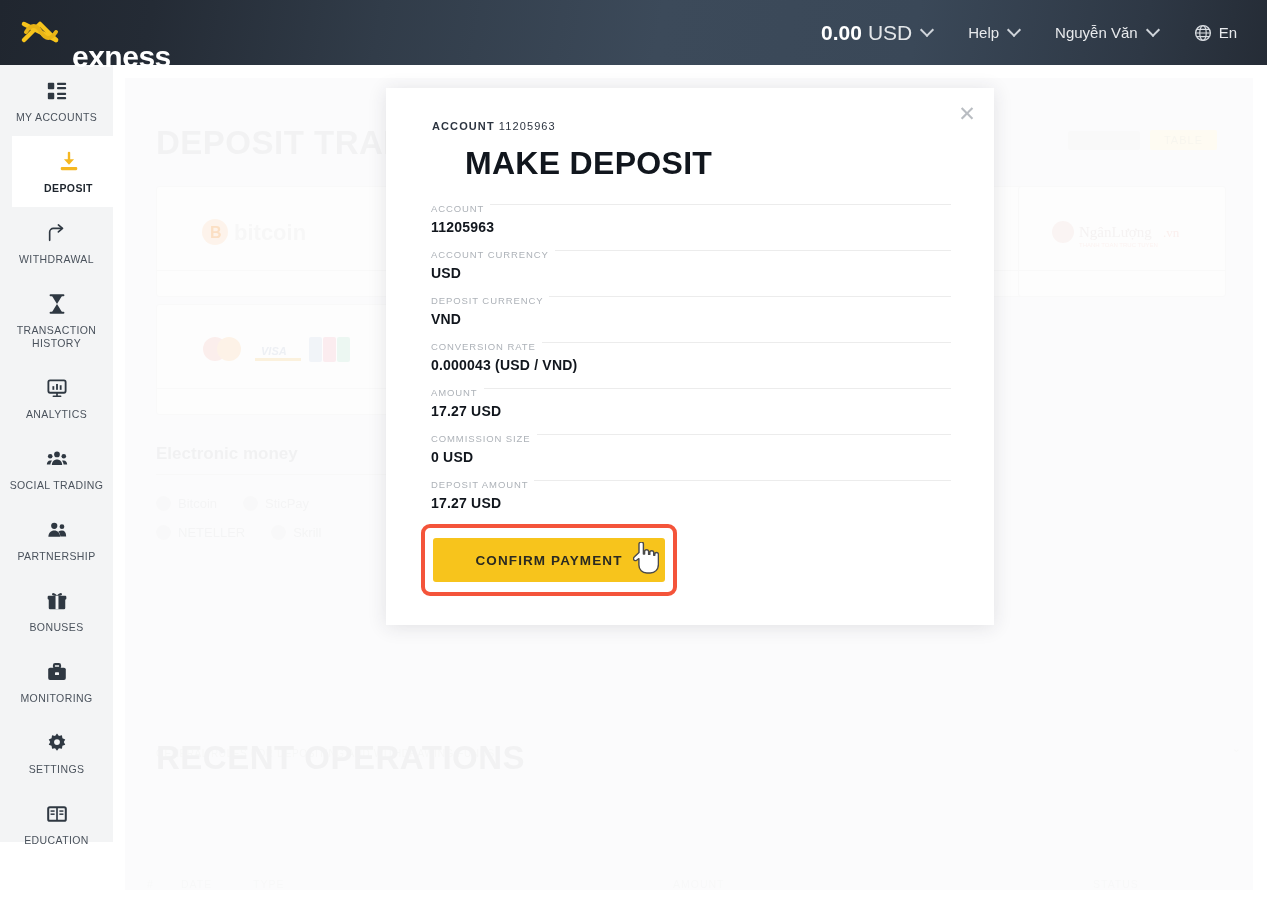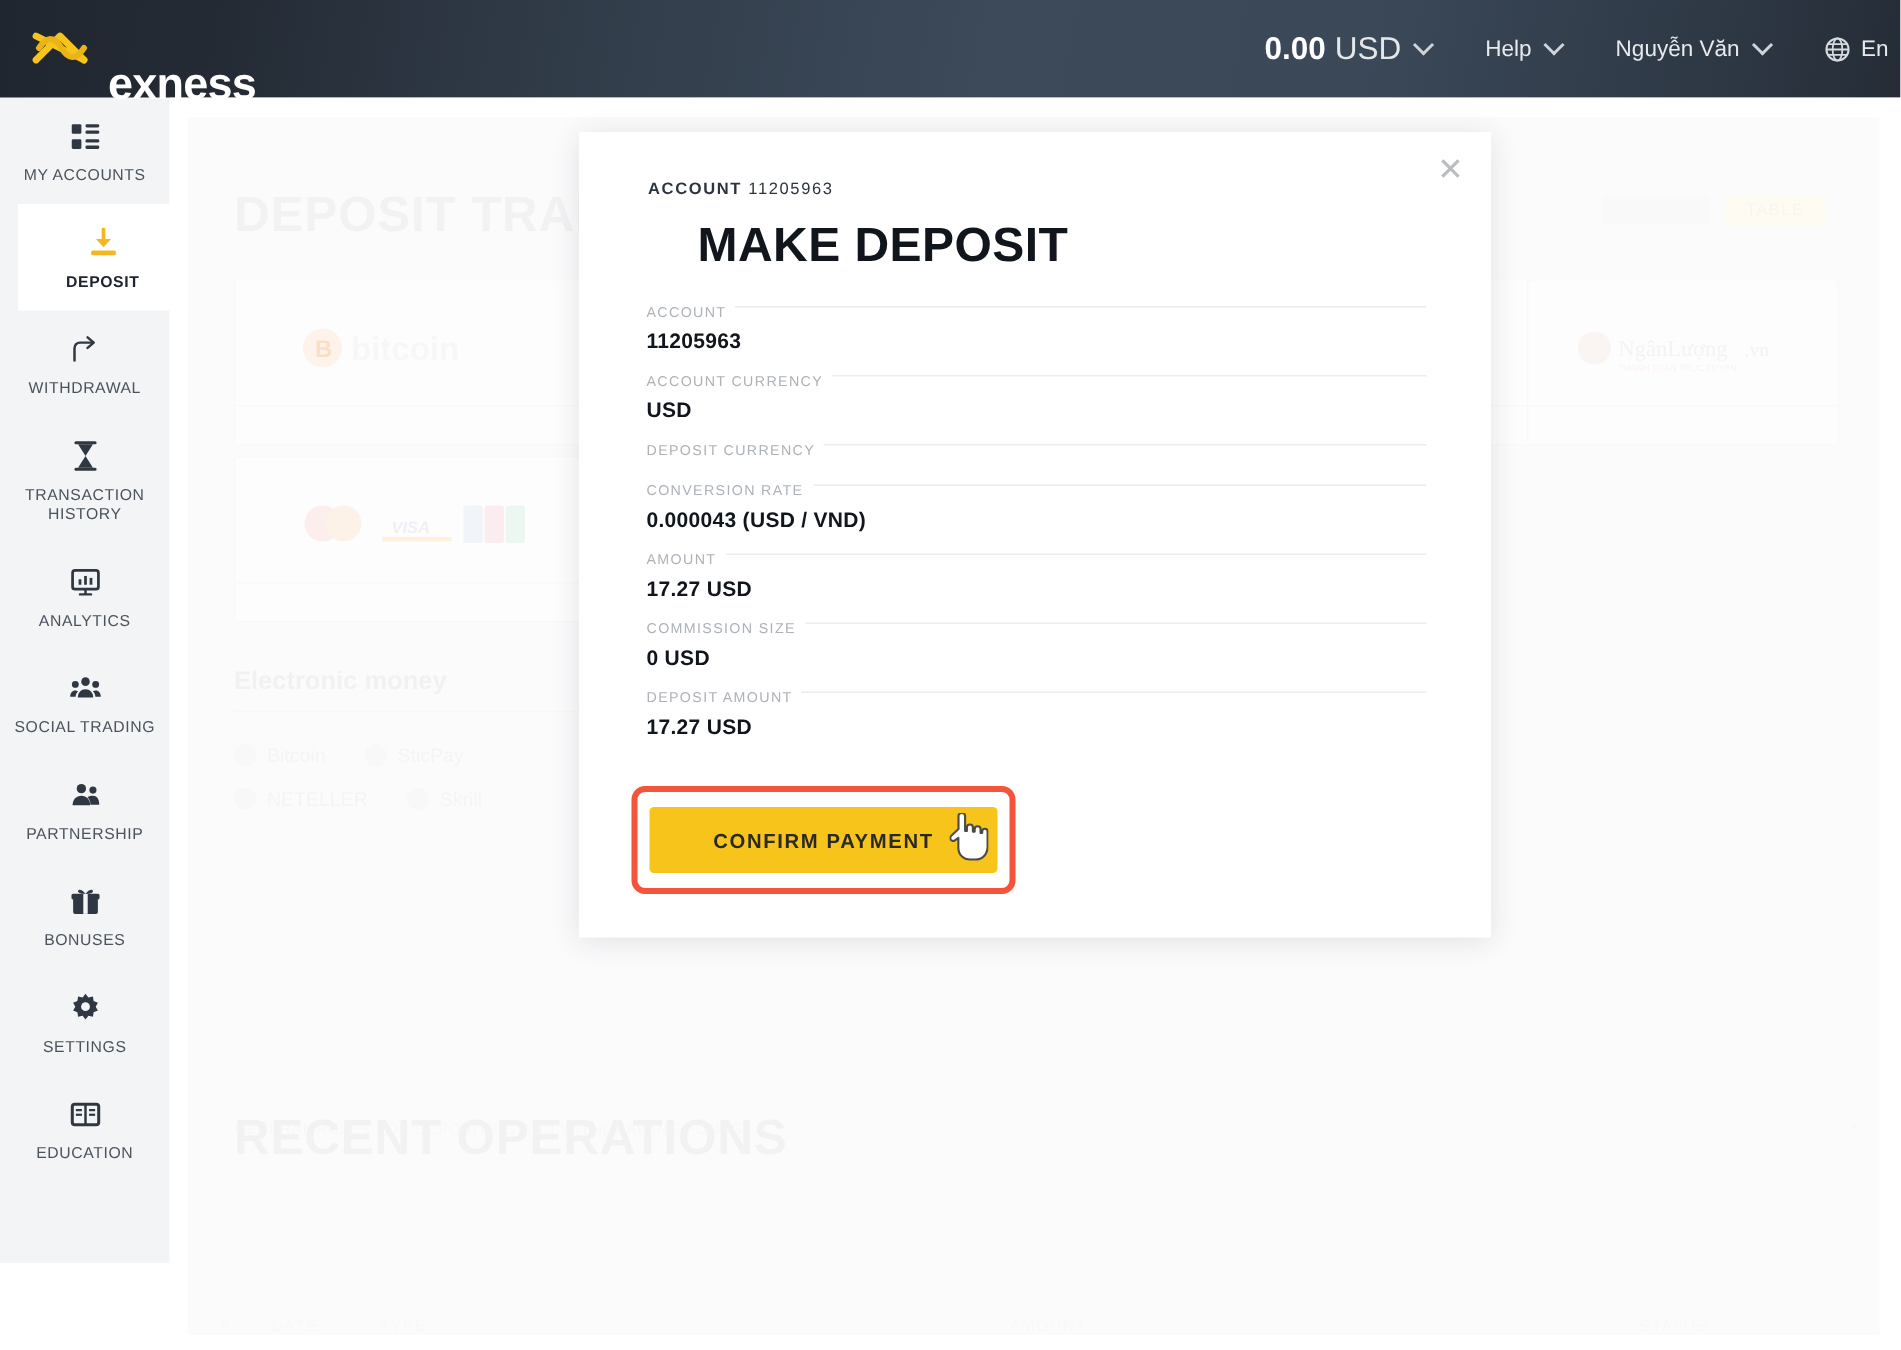--- a/index.html
+++ b/index.html
@@ -22,21 +22,21 @@
   }
   .logo-wrap { display: flex; align-items: center; margin-left: 20px; }
   .logo-mark { width: 46px; height: 36px; margin-right: 6px; }
   .logo-text {
     color: #ffffff; font-size: 30px; font-weight: 700;
     letter-spacing: -0.5px;
     margin-top: 48px;
   }
   .header-right {
     margin-left: auto; display: flex; align-items: center;
-    margin-right: 8px; height: 100%;
+    margin-right: 30px; height: 100%;
   }
   .hdr-item {
     display: flex; align-items: center;
     color: #e8eaed; font-size: 15px; margin-left: 36px;
     cursor: pointer; white-space: nowrap;
   }
   .balance-amount { font-weight: 700; font-size: 21px; color:#ffffff; }
   .balance-cur { font-weight: 400; font-size: 21px; color:#e4e7ea; margin-left: 6px; }
   .caret {
     display:inline-block; width: 10px; height: 10px;
@@ -313,20 +313,30 @@
             <rect x="10.4" y="6.4" width="3.2" height="14.6" fill="#f3f4f5"></rect>
             <path d="M12 6.4 C10 3.6 7 2.4 6.6 4.4 C6.3 6 9 6.4 12 6.4 Z" fill="#2f3842"></path>
             <path d="M12 6.4 C14 3.6 17 2.4 17.4 4.4 C17.7 6 15 6.4 12 6.4 Z" fill="#2f3842"></path>
           </svg>
         </span>
         <span class="side-label">BONUSES</span>
       </div>
       <div class="side-item">
         <span class="s-icon">
           <svg viewBox="0 0 24 24" width="22" height="22">
+            <rect x="2.4" y="7.4" width="19.2" height="13.2" rx="2" fill="#2f3842"></rect>
+            <rect x="8.6" y="3.4" width="6.8" height="4" rx="1.4" fill="none" stroke="#2f3842" stroke-width="2.2"></rect>
+            <rect x="9.8" y="12.4" width="4.4" height="3" rx="0.8" fill="#f3f4f5"></rect>
+          </svg>
+        </span>
+        <span class="side-label">MONITORING</span>
+      </div>
+      <div class="side-item">
+        <span class="s-icon">
+          <svg viewBox="0 0 24 24" width="22" height="22">
             <path d="M12 1.6 L14.1 4.3 L17.4 3.6 L17.9 6.9 L21 8.2 L19.4 11 L21 13.8 L17.9 15.1 L17.4 18.4 L14.1 17.7 L12 20.4 L9.9 17.7 L6.6 18.4 L6.1 15.1 L3 13.8 L4.6 11 L3 8.2 L6.1 6.9 L6.6 3.6 L9.9 4.3 Z" fill="#2f3842"></path>
             <circle cx="12" cy="11" r="3.2" fill="#f3f4f5"></circle>
           </svg>
         </span>
         <span class="side-label">SETTINGS</span>
       </div>
       <div class="side-item">
         <span class="s-icon">
           <svg viewBox="0 0 24 24" width="22" height="22">
             <rect x="2.4" y="4.6" width="19.2" height="14.8" rx="1.8" fill="none" stroke="#2f3842" stroke-width="2.2"></rect>
@@ -447,21 +457,21 @@
     <div class="modal-acct">
       <span>ACCOUNT</span>
       <span class="num">11205963</span>
     </div>
 
     <div class="modal-title">MAKE DEPOSIT</div>
 
     <div class="fields" id="fieldsHost">
         <div class="field"><div class="field-rule"></div><span class="field-label">ACCOUNT</span><div class="field-value">11205963</div></div>
         <div class="field"><div class="field-rule"></div><span class="field-label">ACCOUNT CURRENCY</span><div class="field-value">USD</div></div>
-        <div class="field"><div class="field-rule"></div><span class="field-label">DEPOSIT CURRENCY</span></div>
+        <div class="field"><div class="field-rule"></div><span class="field-label">DEPOSIT CURRENCY</span><div class="field-value">VND</div></div>
         <div class="field"><div class="field-rule"></div><span class="field-label">CONVERSION RATE</span><div class="field-value">0.000043 (USD / VND)</div></div>
         <div class="field"><div class="field-rule"></div><span class="field-label">AMOUNT</span><div class="field-value">17.27 USD</div></div>
         <div class="field"><div class="field-rule"></div><span class="field-label">COMMISSION SIZE</span><div class="field-value">0 USD</div></div>
         <div class="field"><div class="field-rule"></div><span class="field-label">DEPOSIT AMOUNT</span><div class="field-value">17.27 USD</div></div>
       </div>
   </div>
 
   <div class="btn-highlight"></div>
   <button class="confirm-btn">CONFIRM PAYMENT</button>
 

